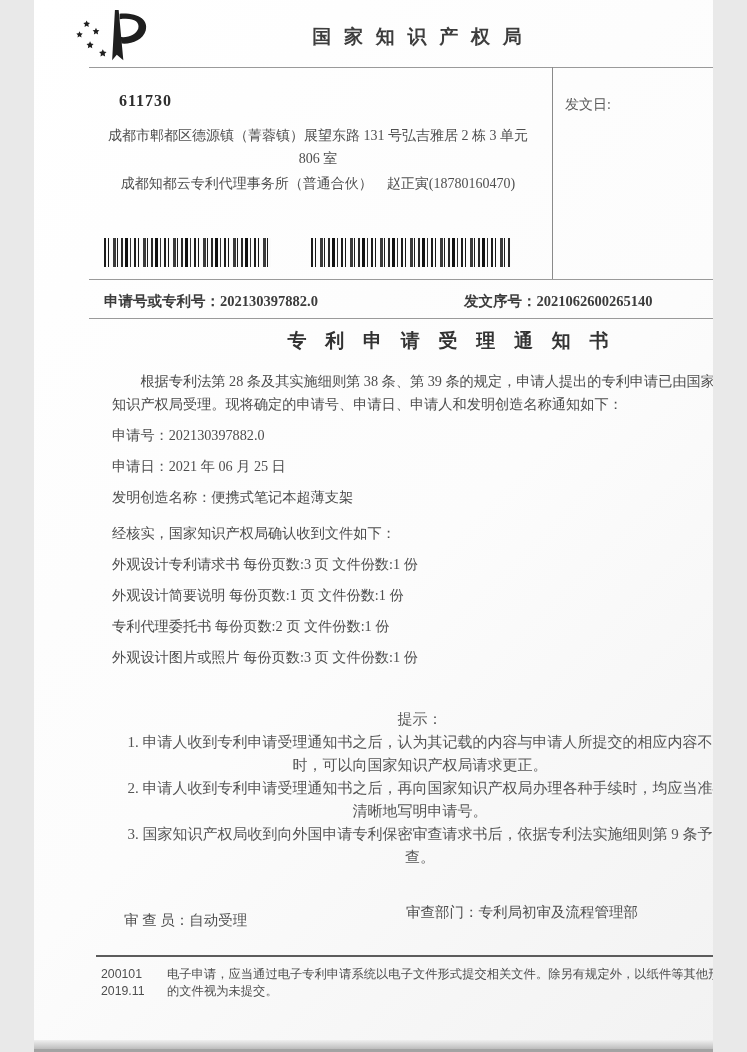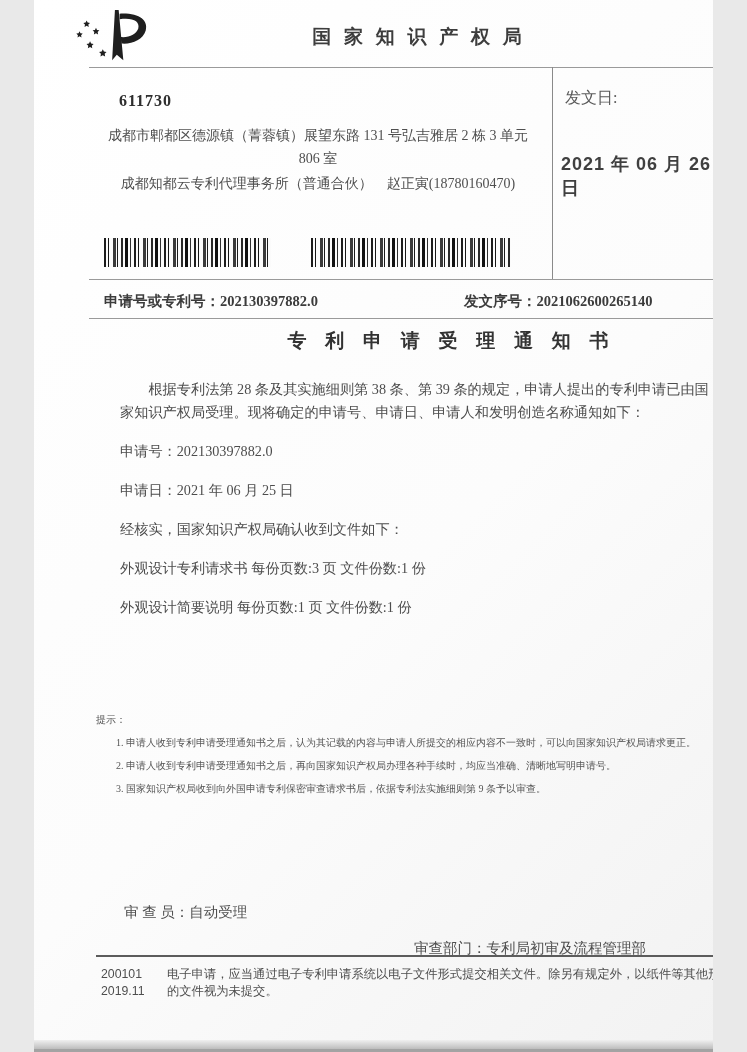--- a/index.html
+++ b/index.html
@@ -20,21 +20,21 @@
   .logo{position:absolute;left:38px;top:8px;width:84px;height:58px;}
   .agency-title{position:absolute;left:240px;top:24px;width:290px;text-align:center;
     font-size:19px;font-weight:bold;color:#3d3d3d;letter-spacing:4px;}
   .rule{position:absolute;left:55px;width:635px;height:1px;background:#9a9a9a;}
   .rule-header{top:67px;}
   .rule-barcode{top:279px;}
   .rule-ref{top:318px;}
 
   
   .datebox-vline{position:absolute;left:518px;top:67px;width:1px;height:212px;background:#8a8a8a;}
-  .dispatch-label{position:absolute;left:531px;top:88px;font-size:16px;color:#5a5a5a;}
+  .dispatch-label{position:absolute;left:531px;top:96px;font-size:14px;color:#5a5a5a;}
   .dispatch-date{position:absolute;left:527px;top:152px;font-size:18px;font-weight:bold;color:#3f3f3f;
     font-family:"Liberation Sans","DejaVu Sans",sans-serif;letter-spacing:1px;}
 
   
   .postal{position:absolute;left:85px;top:92px;font-size:16px;font-weight:bold;color:#2e2e2e;letter-spacing:1px;}
   .addr{position:absolute;left:58px;top:124px;width:452px;text-align:center;
     font-size:14px;line-height:23px;color:#4f4f4f;}
   .agent{margin-top:2px;}
 
   
@@ -54,33 +54,33 @@
   .ref-row{position:absolute;top:292px;left:0;width:747px;font-size:14.5px;font-weight:bold;color:#3c3c3c;}
   .ref-app{position:absolute;left:70px;top:0;}
   .ref-serial{position:absolute;left:430px;top:0;}
 
   
   .notice-title{position:absolute;left:0;top:328px;width:747px;text-align:center;
     font-size:19px;font-weight:bold;color:#333;letter-spacing:7px;padding-left:44px;}
 
   
   .body-text{position:absolute;left:70px;top:362px;width:628px;font-size:14.2px;line-height:23px;color:#4c4c4c;}
-  .body-text p{margin:16px;}
+  .body-text p{margin:8px;}
   .indent{text-indent:2em;}
   .gap-top{margin-top:13px !important;}
 
   
-  .tips{position:absolute;left:62px;top:708px;width:648px;font-size:10px;line-height:23px;color:#555;}
+  .tips{position:absolute;left:62px;top:708px;width:648px;font-size:15px;line-height:23px;color:#555;text-align:center;}
   .tips p{margin:0;}
   .tips .tip{text-indent:2em;}
 
   
   .signoff{position:absolute;top:903px;left:0;width:747px;font-size:14.5px;color:#4f4f4f;}
-  .examiner{position:absolute;left:90px;top:0;}
-  .department{position:absolute;left:380px;top:0;margin-top:36px;}
+  .examiner{position:absolute;left:90px;top:8px;}
+  .department{position:absolute;left:372px;top:0;}
 
   
   .footer-rule{position:absolute;left:62px;top:955px;width:678px;height:2px;background:#5c5c5c;}
   .footer{position:absolute;left:67px;top:966px;width:670px;
     font-family:"Liberation Sans","DejaVu Sans",sans-serif;font-size:12.3px;line-height:17px;color:#4e4e4e;}
   .footer-codes{position:absolute;left:0;top:0;width:60px;}
   .footer-text{position:absolute;left:66px;top:0;width:600px;}
 </style>
 </head>
 <body>
@@ -97,21 +97,20 @@
       <path d="M33 8 l1.2 2.6 2.8 0.4 -2 2 0.5 2.8 -2.5-1.3 -2.5 1.3 0.5-2.8 -2-2 2.8-0.4 Z" transform="translate(-12,28) scale(0.95)"></path>
       <path d="M33 8 l1.2 2.6 2.8 0.4 -2 2 0.5 2.8 -2.5-1.3 -2.5 1.3 0.5-2.8 -2-2 2.8-0.4 Z" transform="translate(0,36) scale(1)"></path>
     </g>
   </svg>
   <div class="agency-title">国 家 知 识 产 权 局</div>
 
   <div class="rule rule-header"></div>
 
   <div class="datebox-vline"></div>
   <div class="dispatch-label">发文日:</div>
-  <div class="dispatch-date">2021 年 06 月 26 日</div>
 
   <div class="postal">611730</div>
   <div class="addr">
     <div>成都市郫都区德源镇（菁蓉镇）展望东路 131 号弘吉雅居 2 栋 3 单元</div>
     <div>806 室</div>
     <div class="agent">成都知都云专利代理事务所（普通合伙）　赵正寅(18780160470)</div>
   </div>
 
   <div class="barcode barcode-left"></div>
   <div class="barcode barcode-right"></div>
@@ -128,23 +127,26 @@
   </div>
 
   <div class="rule rule-ref"></div>
 
   <div class="notice-title">专 利 申 请 受 理 通 知 书</div>
 
   <div class="body-text">
     <p class="indent">根据专利法第 28 条及其实施细则第 38 条、第 39 条的规定，申请人提出的专利申请已由国家知识产权局受理。现将确定的申请号、申请日、申请人和发明创造名称通知如下：</p>
     <p><span>申请号：</span><span>202130397882.0</span></p>
     <p><span>申请日：</span><span>2021 年 06 月 25 日</span></p>
+    <p><span>发明创造名称：</span><span>便携式笔记本超薄支架</span></p>
     <p class="gap-top">经核实，国家知识产权局确认收到文件如下：</p>
     <p>外观设计专利请求书 每份页数:3 页 文件份数:1 份</p>
     <p>外观设计简要说明 每份页数:1 页 文件份数:1 份</p>
+    <p>专利代理委托书 每份页数:2 页 文件份数:1 份</p>
+    <p>外观设计图片或照片 每份页数:3 页 文件份数:1 份</p>
   </div>
 
   <div class="tips">
     <p>提示：</p>
     <p class="tip">1. 申请人收到专利申请受理通知书之后，认为其记载的内容与申请人所提交的相应内容不一致时，可以向国家知识产权局请求更正。</p>
     <p class="tip">2. 申请人收到专利申请受理通知书之后，再向国家知识产权局办理各种手续时，均应当准确、清晰地写明申请号。</p>
     <p class="tip">3. 国家知识产权局收到向外国申请专利保密审查请求书后，依据专利法实施细则第 9 条予以审查。</p>
   </div>
 
   <div class="signoff">

